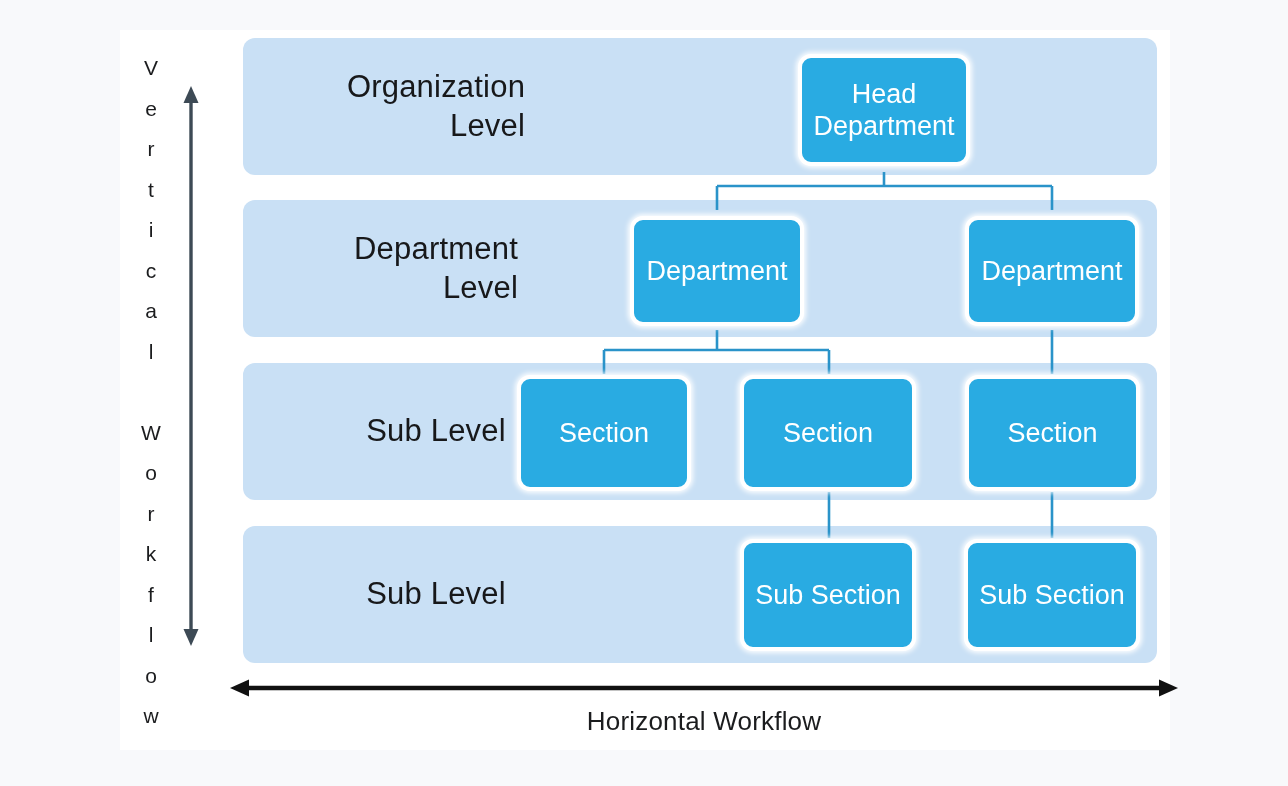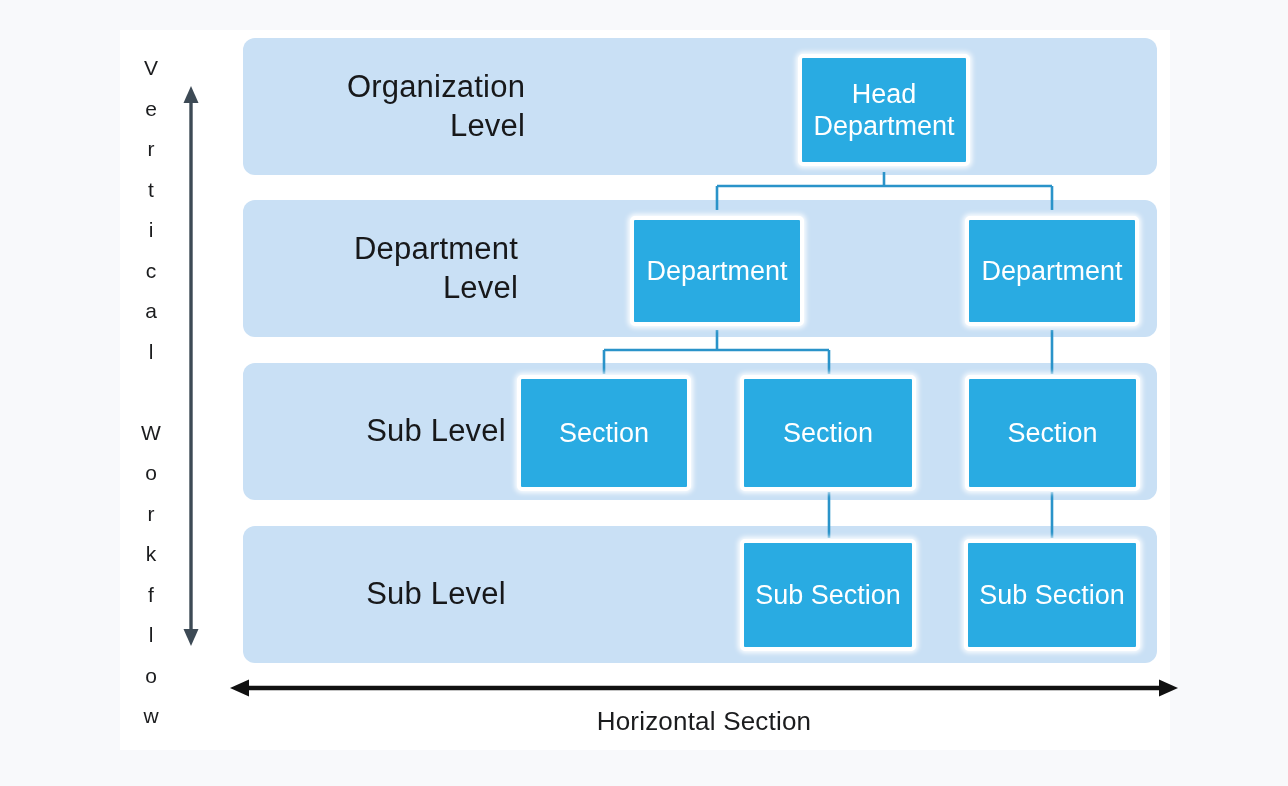--- a/index.html
+++ b/index.html
@@ -68,21 +68,21 @@
     width: 1288px;
     height: 786px;
     pointer-events: none;
   }
 
   
   .node {
     position: absolute;
     background: #29abe2;
     border: 4px solid #ffffff;
-    border-radius: 5px;
+    border-radius: 13px;
     box-sizing: border-box;
     box-shadow: 0 0 5px 2px rgba(255,255,255,0.95);
     display: flex;
     align-items: center;
     justify-content: center;
     text-align: center;
     color: #ffffff;
     font-size: 27px;
     line-height: 1.2;
     white-space: pre-line;
@@ -211,15 +211,15 @@
     <line x1="13" y1="12" x2="13" y2="548" stroke="#3d4a55" stroke-width="3.4"></line>
     <polygon points="13,0 5.5,17 20.5,17" fill="#3d4a55"></polygon>
     <polygon points="13,560 5.5,543 20.5,543" fill="#3d4a55"></polygon>
   </svg>
 
   <svg class="haxis-arrow" viewBox="0 0 948 24" xmlns="http://www.w3.org/2000/svg">
     <line x1="16" y1="12" x2="932" y2="12" stroke="#111111" stroke-width="4.6"></line>
     <polygon points="0,12 19,3.5 19,20.5" fill="#111111"></polygon>
     <polygon points="948,12 929,3.5 929,20.5" fill="#111111"></polygon>
   </svg>
-  <div class="haxis-label">Horizontal Section</div>
+  <div class="haxis-label">Horizontal Workflow</div>
 
 </div>
 
 </body></html>

